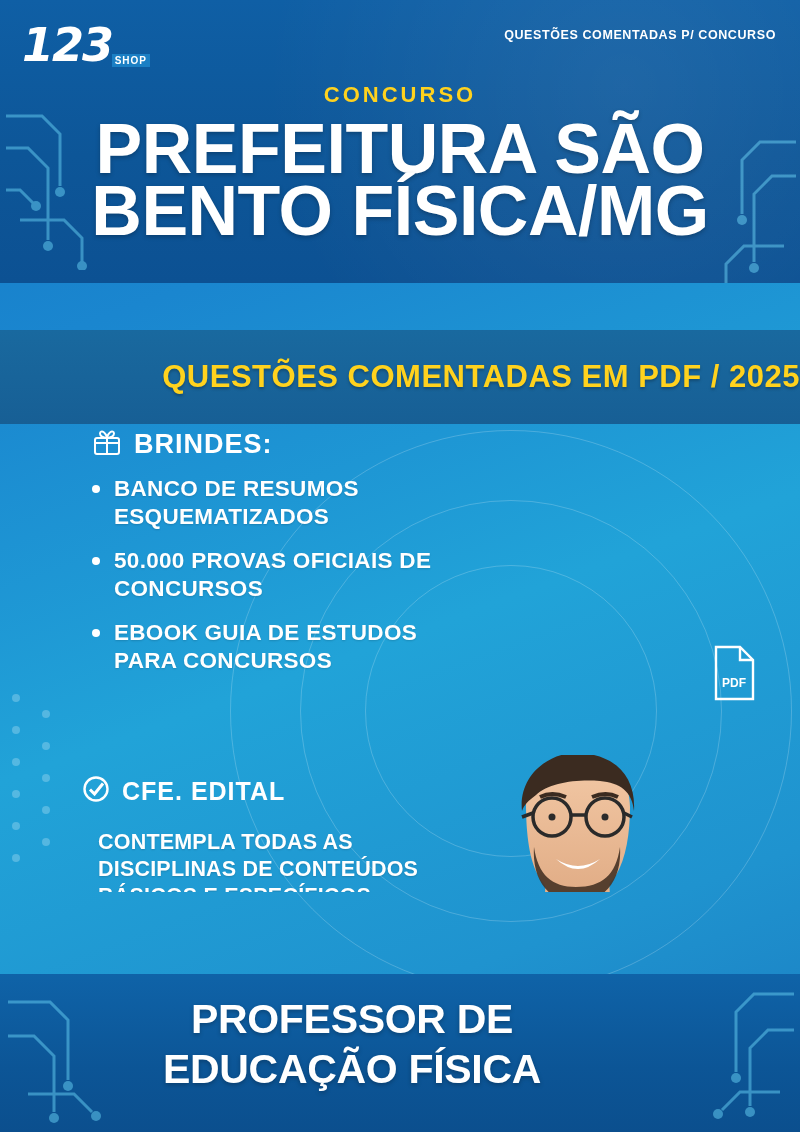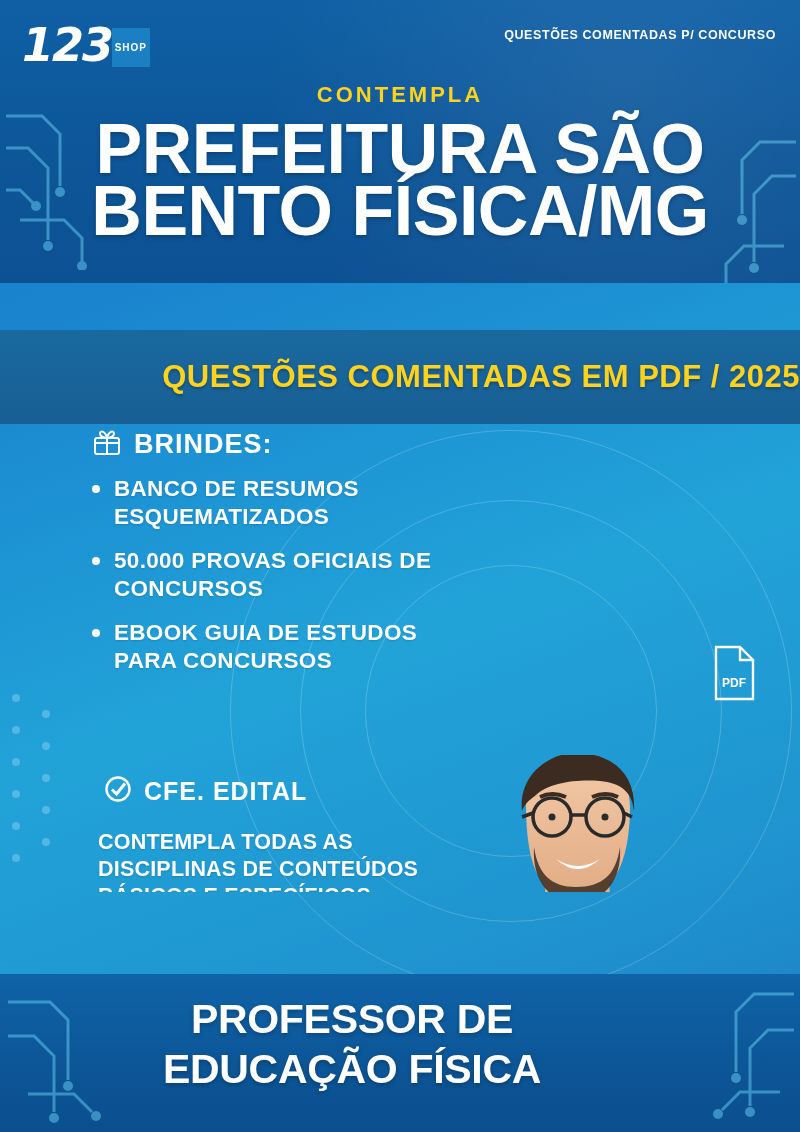--- a/index.html
+++ b/index.html
@@ -65,21 +65,21 @@
   }
   .logo .shop {
     position: absolute;
     right: 2px;
     bottom: 5px;
     font-size: 10px;
     font-weight: bold;
     letter-spacing: 1px;
     color: #ffffff;
     background: #1b7fc4;
-    padding: 14px 3px;
+    padding: 1px 3px;
   }
 
   .toptag {
     position: absolute;
     right: 24px;
     top: 28px;
     font-size: 12.5px;
     letter-spacing: 0.6px;
     color: #ffffff;
     font-weight: bold;
@@ -180,21 +180,21 @@
     content: "";
     position: absolute;
     left: 4px; top: 10px;
     width: 8px; height: 8px;
     border-radius: 50%;
     background: #ffffff;
   }
 
   .cfe-head {
     position: absolute;
-    left: 104px; top: 398px;
+    left: 82px; top: 398px;
     display: flex;
     align-items: center;
     gap: 12px;
   }
   .cfe-head .label {
     color: #ffffff;
     font-size: 25px;
     font-weight: bold;
     letter-spacing: 1px;
   }
@@ -305,21 +305,21 @@
       </svg>
     </div>
 
     <div class="logo">
       <div class="num">123</div>
       <div class="shop">SHOP</div>
     </div>
 
     <div class="toptag">QUESTÕES COMENTADAS P/ CONCURSO</div>
 
-    <div class="kicker">CONTEMPLA</div>
+    <div class="kicker">CONCURSO</div>
 
     <div class="title">
       <div>PREFEITURA SÃO</div>
       <div>BENTO FÍSICA/MG</div>
     </div>
   </div>
 
   <div class="subband">
     <div class="txt">QUESTÕES COMENTADAS EM PDF / 2025</div>
   </div>

